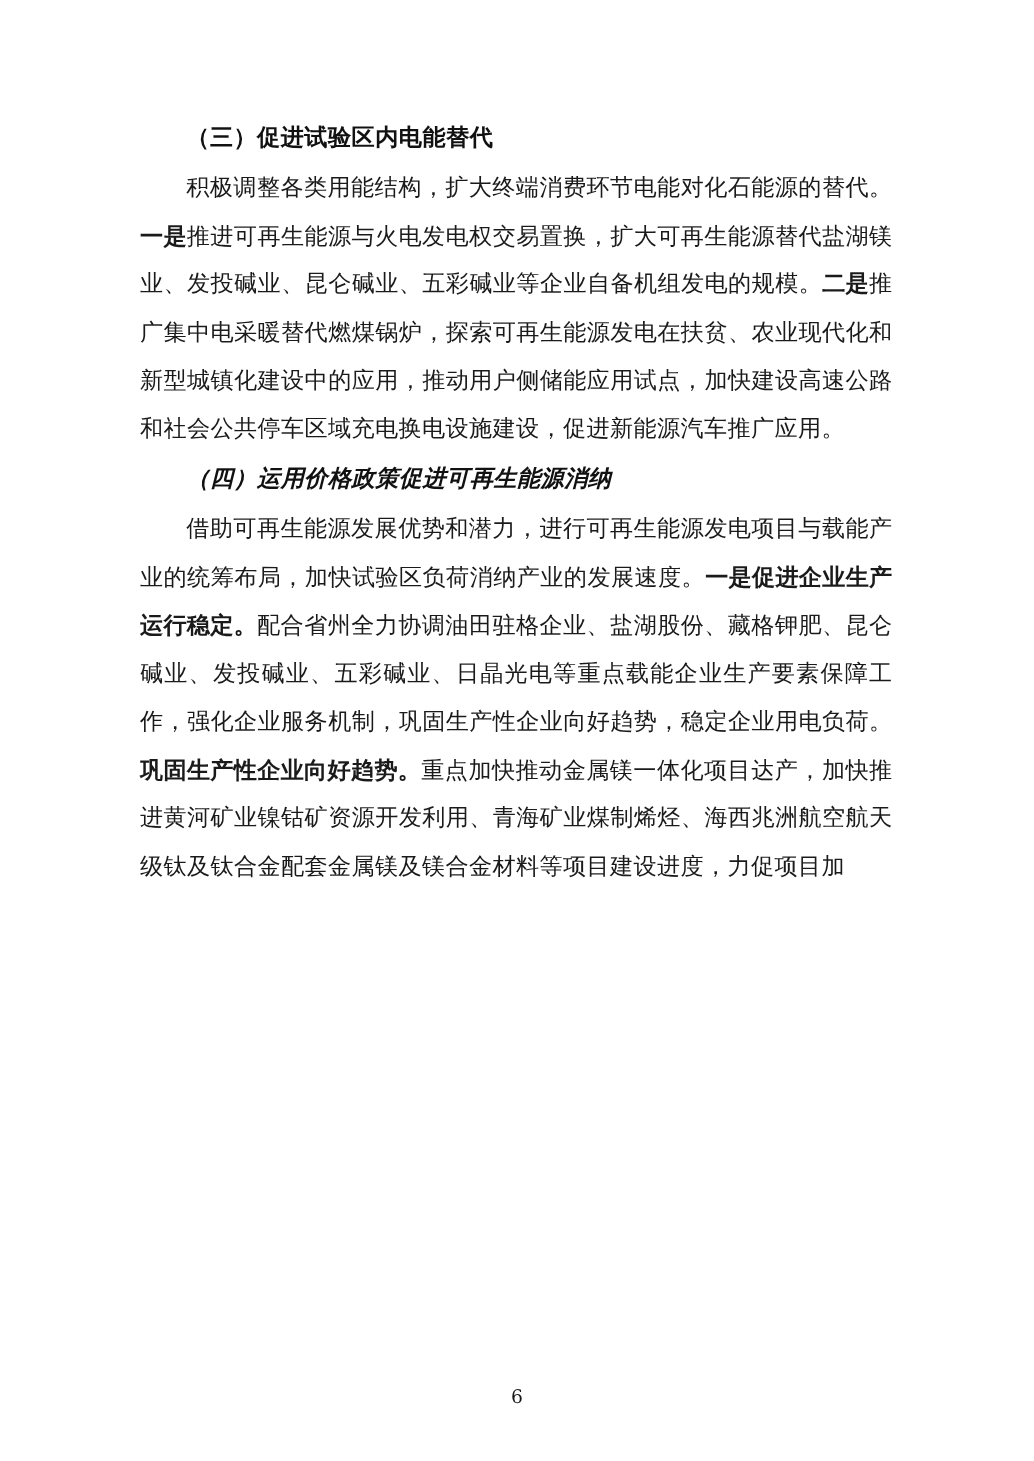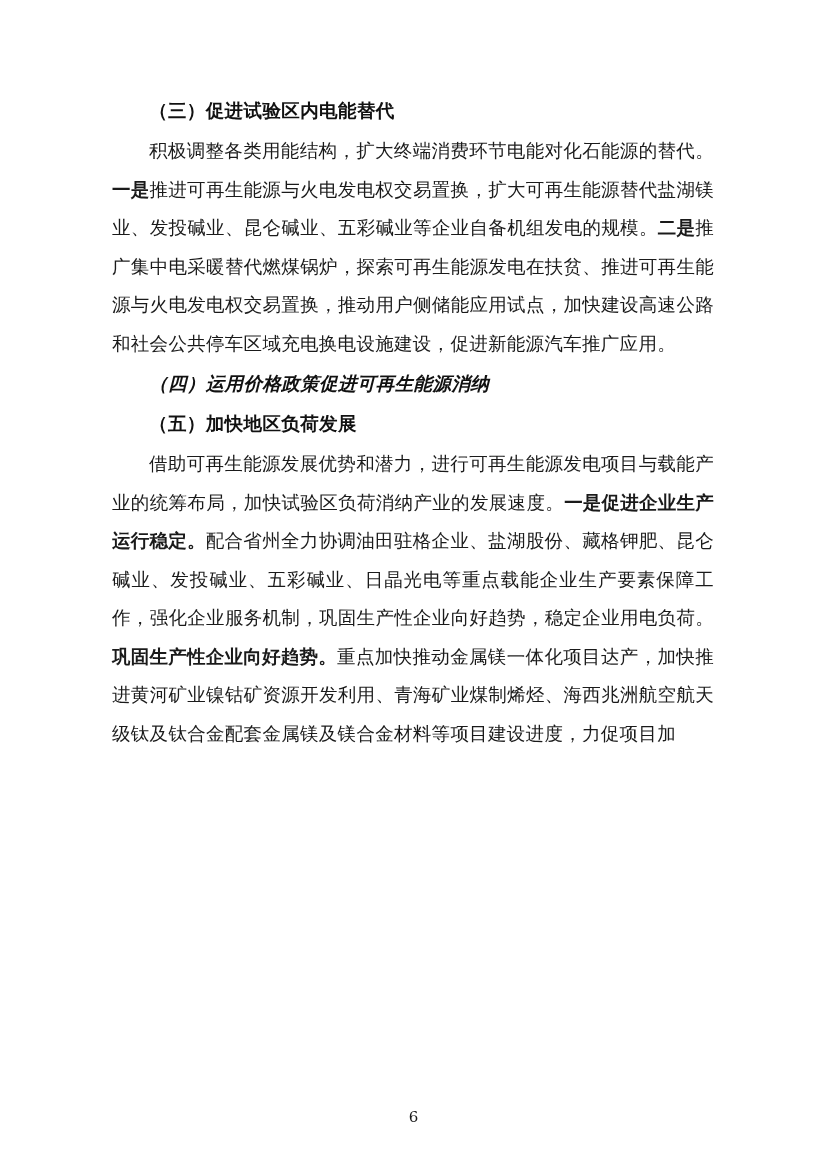--- a/index.html
+++ b/index.html
@@ -72,25 +72,24 @@
   }
 </style>
 </head>
 <body>
 
 <div class="page">
   <div class="content">
 
     <h2 class="heading">（三）促进试验区内电能替代</h2>
     <p class="para">
-      <span>积极调整各类用能结构，扩大终端消费环节电能对化石能源的替代。</span><span class="em">一是</span><span>推进可再生能源与火电发电权交易置换，扩大可再生能源替代盐湖镁业、发投碱业、昆仑碱业、五彩碱业等企业自备机组发电的规模。</span><span class="em">二是</span><span>推广集中电采暖替代燃煤锅炉，探索可再生能源发电在扶贫、推进可再生能源与火电发电权交易置换，推动用户侧储能应用试点，加快建设高速公路和社会公共停车区域充电换电设施建设，促进新能源汽车推广应用。</span>
+      <span>积极调整各类用能结构，扩大终端消费环节电能对化石能源的替代。</span><span class="em">一是</span><span>推进可再生能源与火电发电权交易置换，扩大可再生能源替代盐湖镁业、发投碱业、昆仑碱业、五彩碱业等企业自备机组发电的规模。</span><span class="em">二是</span><span>推广集中电采暖替代燃煤锅炉，探索可再生能源发电在扶贫、农业现代化和新型城镇化建设中的应用，推动用户侧储能应用试点，加快建设高速公路和社会公共停车区域充电换电设施建设，促进新能源汽车推广应用。</span>
     </p>
 
     <h2 class="heading">（四）运用价格政策促进可再生能源消纳</h2>
 
-    <h2 class="heading">（五）加快地区负荷发展</h2>
     <p class="para">
       <span>借助可再生能源发展优势和潜力，进行可再生能源发电项目与载能产业的统筹布局，加快试验区负荷消纳产业的发展速度。</span><span class="em">一是促进企业生产运行稳定。</span><span>配合省州全力协调油田驻格企业、盐湖股份、藏格钾肥、昆仑碱业、发投碱业、五彩碱业、日晶光电等重点载能企业生产要素保障工作，强化企业服务机制，巩固生产性企业向好趋势，稳定企业用电负荷。</span><span class="em">巩固生产性企业向好趋势。</span><span>重点加快推动金属镁一体化项目达产，加快推进黄河矿业镍钴矿资源开发利用、青海矿业煤制烯烃、海西兆洲航空航天级钛及钛合金配套金属镁及镁合金材料等项目建设进度，力促项目加</span>
     </p>
 
   </div>
   <div class="page-number">6</div>
 </div>
 
 </body></html>

